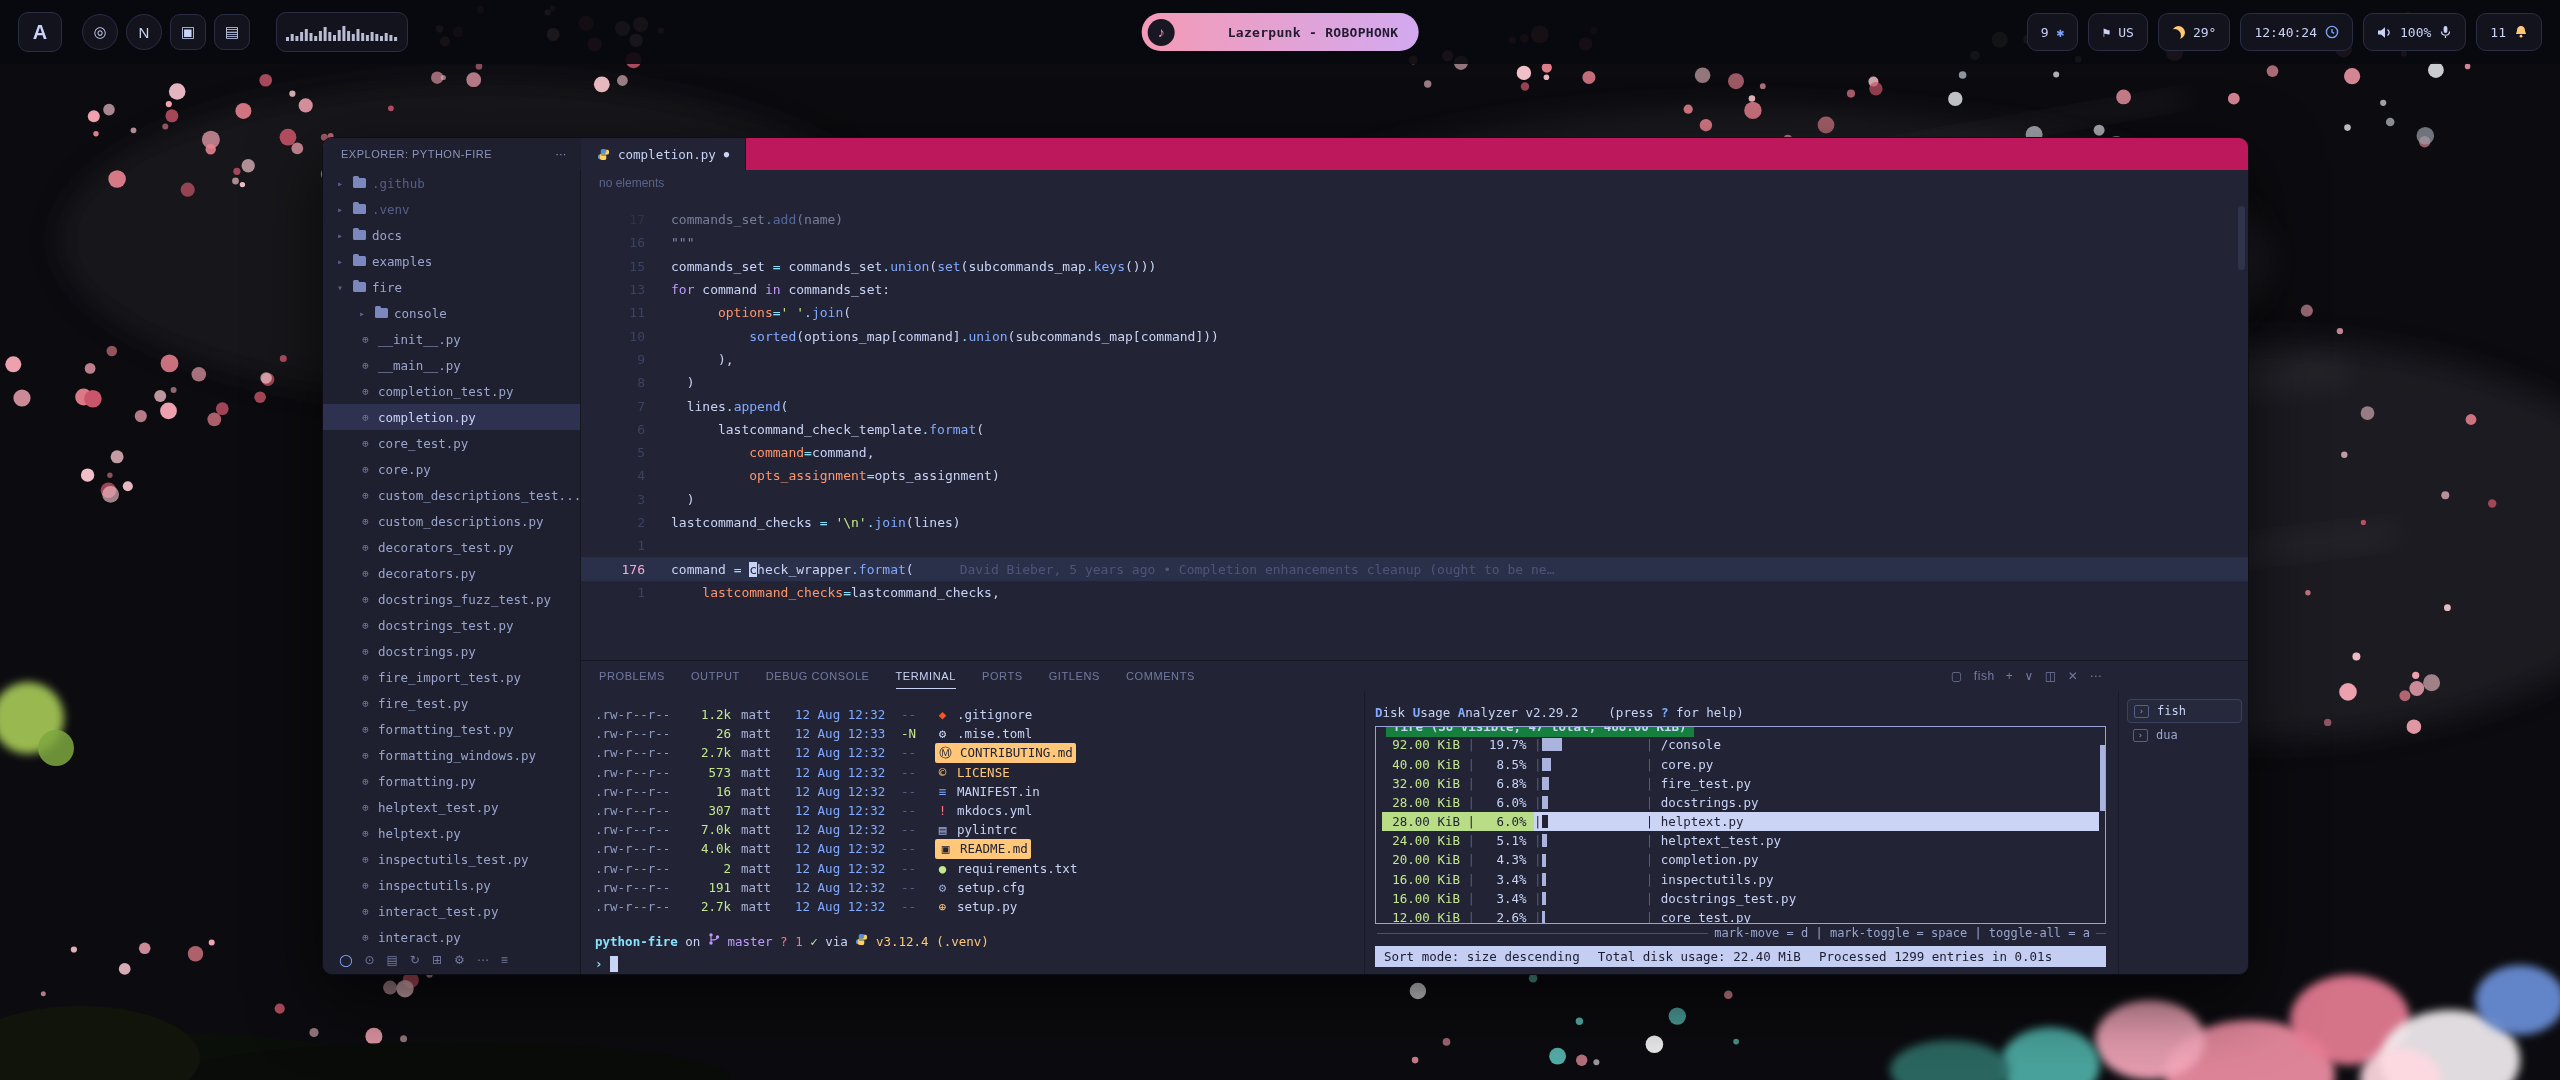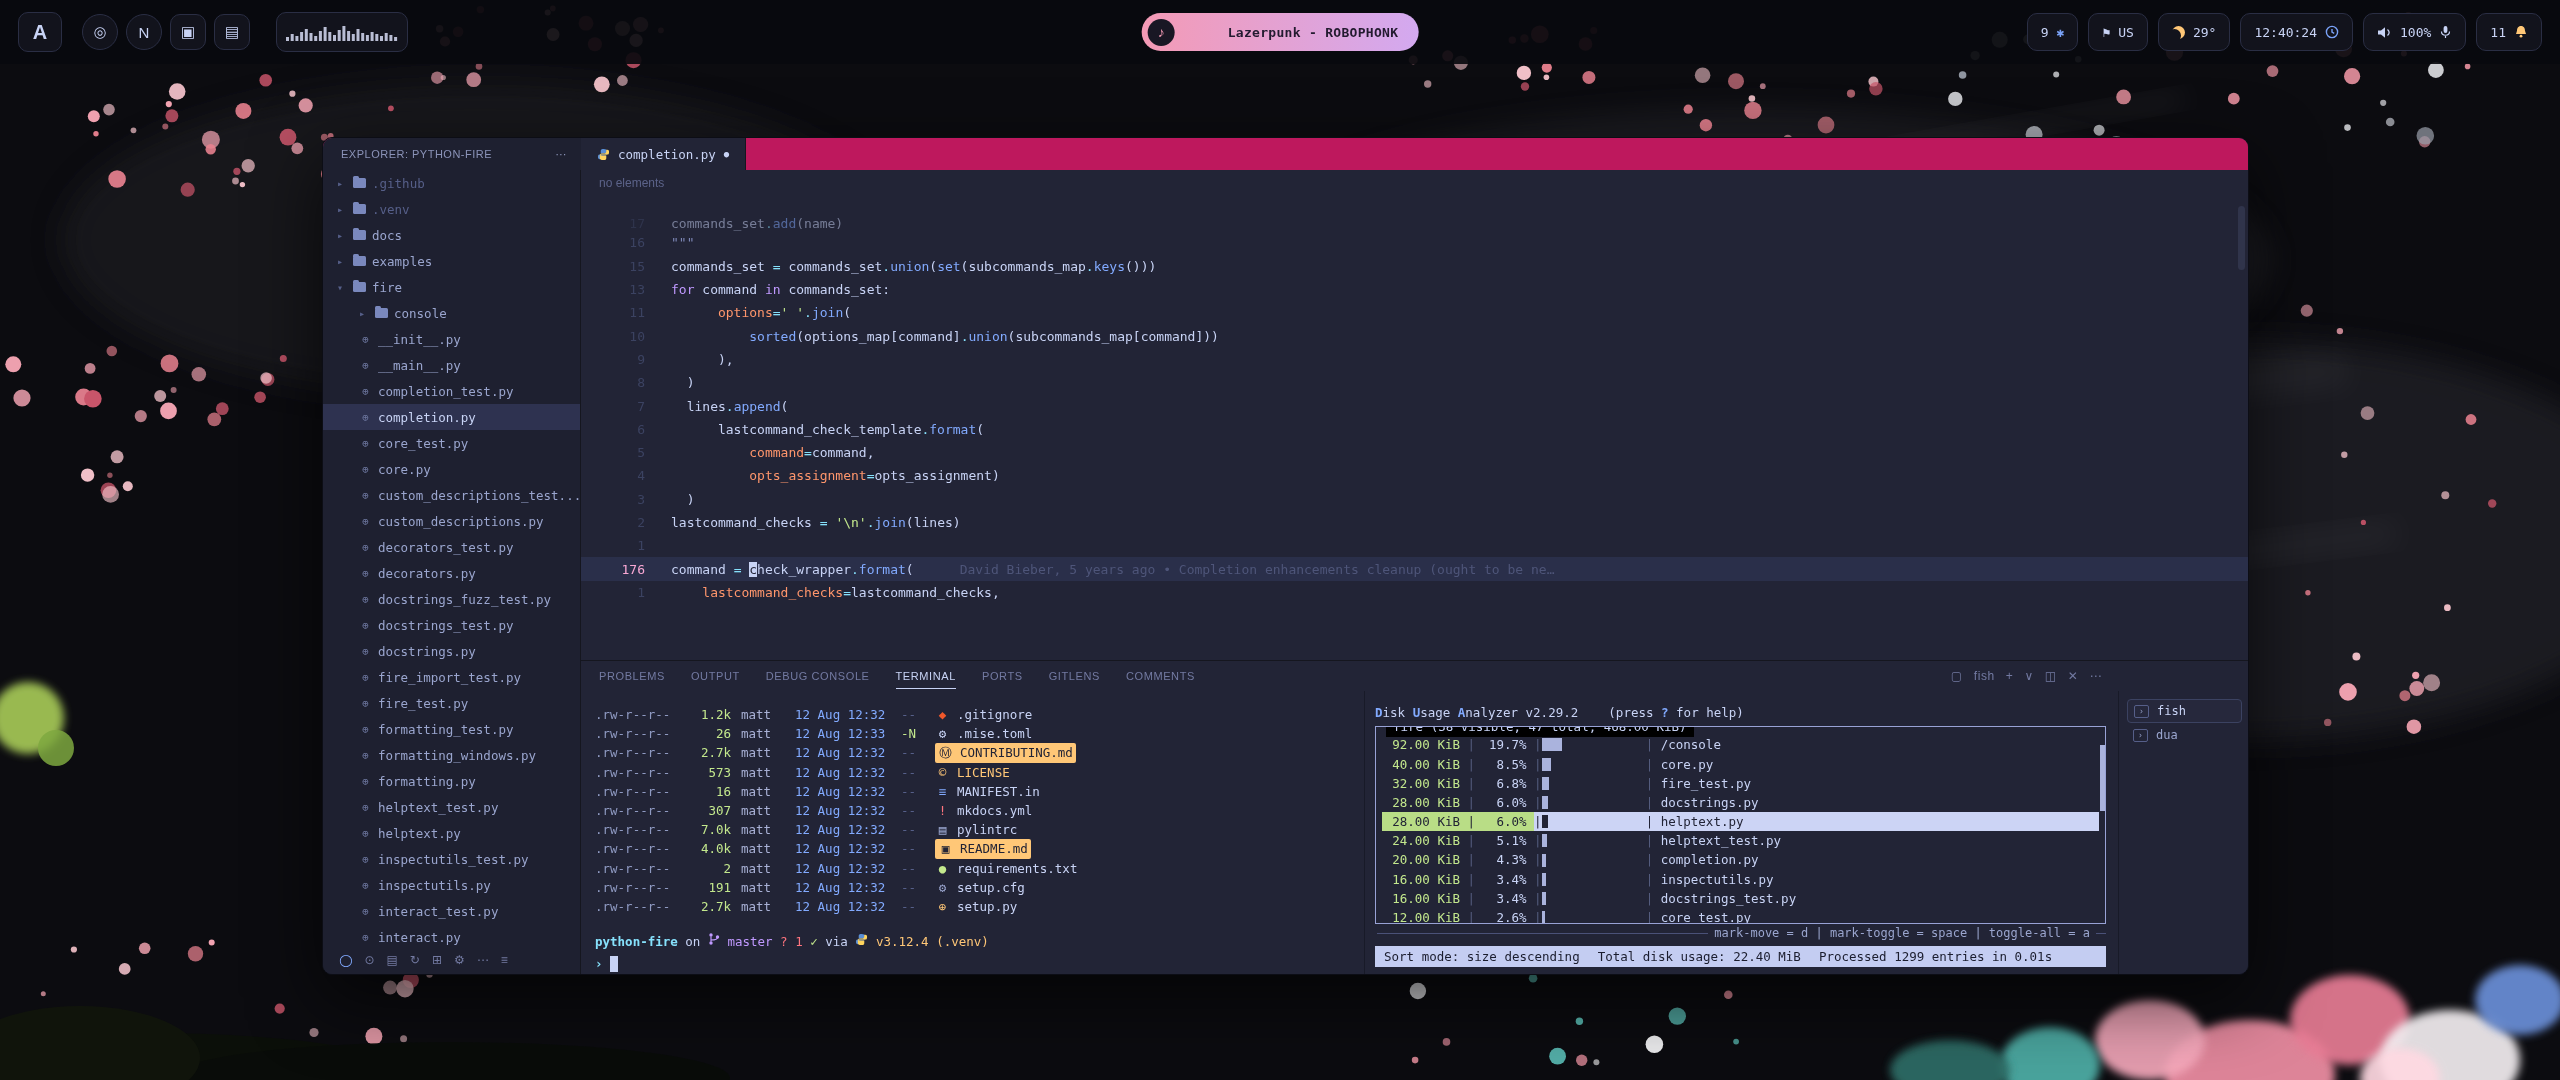--- a/index.html
+++ b/index.html
@@ -62,21 +62,21 @@
   .py-ico { color:#6c769e; font-size:11px; width:13px; text-align:center; flex:none; }
   .sidebar-status { height:28px; flex:none; display:flex; align-items:center; gap:12px;
     padding:0 16px; color:#737aa2; font-size:12px; }
 
   
   .main { flex:1; min-width:0; background:#222436; display:flex; flex-direction:column; }
   .breadcrumb { height:26px; flex:none; line-height:26px; padding-left:18px; font-size:12px; color:#5c638a; }
   .editor { height:464px; flex:none; position:relative; overflow:hidden;
     font-family:"DejaVu Sans Mono",monospace; font-size:13px; padding-top:12px; }
   .code-line { height:23.3px; display:flex; align-items:center; }
-  .code-line.dim { opacity:.5;align-items:flex-end; }
+  .code-line.dim { opacity:.5; }
   .code-line.current { background:#2a2f4a; }
   .gutter { width:64px; flex:none; text-align:right; color:#3b4261; }
   .code-line.current .gutter { color:#f9a8d4; }
   .code-content { margin-left:26px; white-space:pre; }
   .tk-v { color:#c8d3f5; } .tk-k { color:#c099ff; } .tk-f { color:#82aaff; }
   .tk-s { color:#c3e88d; } .tk-p { color:#ff966c; } .tk-o { color:#86e1fc; }
   .tk-d { color:#7d87b6; }
   .tk-cur { background:#c8d3f5; color:#222436; }
   .blame { color:#4e5579; padding-left:46px; }
   .ed-scrollbar { position:absolute; right:3px; top:10px; width:7px; height:64px;
@@ -114,22 +114,22 @@
   .cursor-block { width:8px; height:16px; background:#c8d3f5; }
 
   
   .dua { width:754px; flex:none; border-left:1px solid #181a28; padding:0 12px 0 10px;
     font-family:"DejaVu Sans Mono",monospace; font-size:12.5px; line-height:19.2px;
     color:#c8d3f5; display:flex; flex-direction:column; }
   .dua-title { margin-top:12px; height:20px; white-space:pre; color:#c8d3f5; }
   .dua-hl { color:#82aaff; font-weight:bold; }
   .dua-box { margin-top:4px; height:204px; border:1px solid #98a2d6; position:relative;
     padding:8px 6px 0 6px; overflow:hidden; }
-  .dua-box-title { position:absolute; top:-10px; left:10px; background:#000000; padding:0 7px;
-    font-weight:normal; color:#c8d3f5; }
+  .dua-box-title { position:absolute; top:-10px; left:10px; background:#15803d; padding:0 7px;
+    font-weight:bold; color:#c8d3f5; }
   .dua-row { height:19.2px; display:flex; align-items:flex-start; white-space:pre; }
   .dua-size { width:78px; text-align:right; color:#c3e88d; }
   .dua-pct { width:44px; text-align:right; color:#c8d3f5; }
   .dua-sep { color:#545c7e; }
   .seg-left { display:flex; align-items:center; }
   .seg-right { display:flex; align-items:center; flex:1; }
   .dua-bar { width:104px; height:13px; position:relative; display:inline-block; }
   .dua-fill { position:absolute; left:0; top:0; height:100%; background:#aab3dd; }
   .dua-row.sel .seg-left { background:#b9dd86; }
   .dua-row.sel .seg-left span { color:#222436 !important; }

